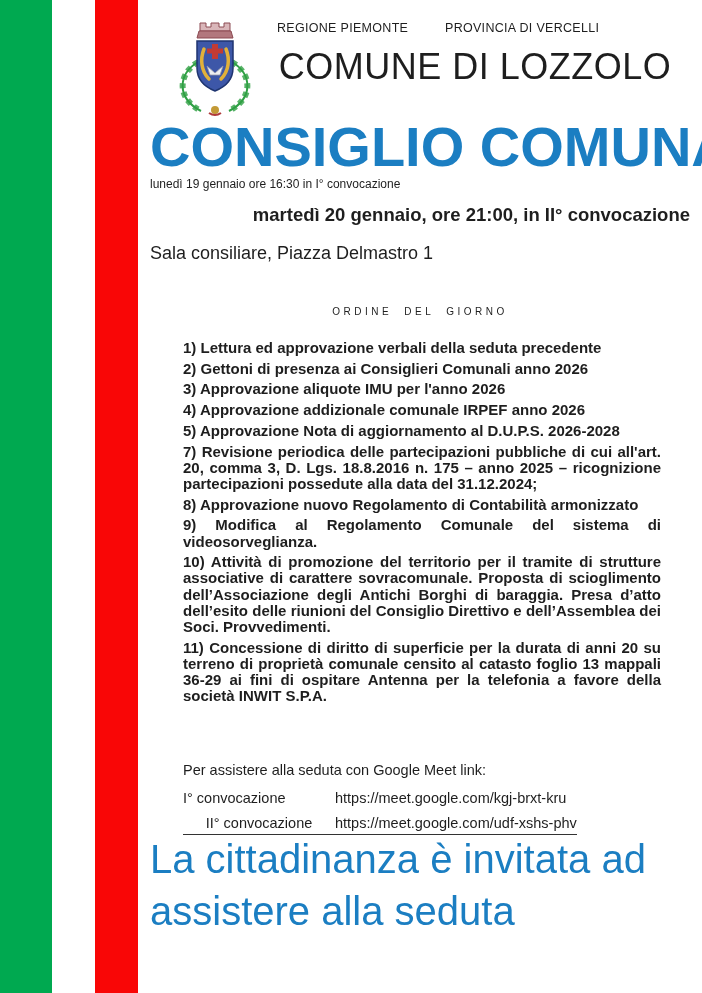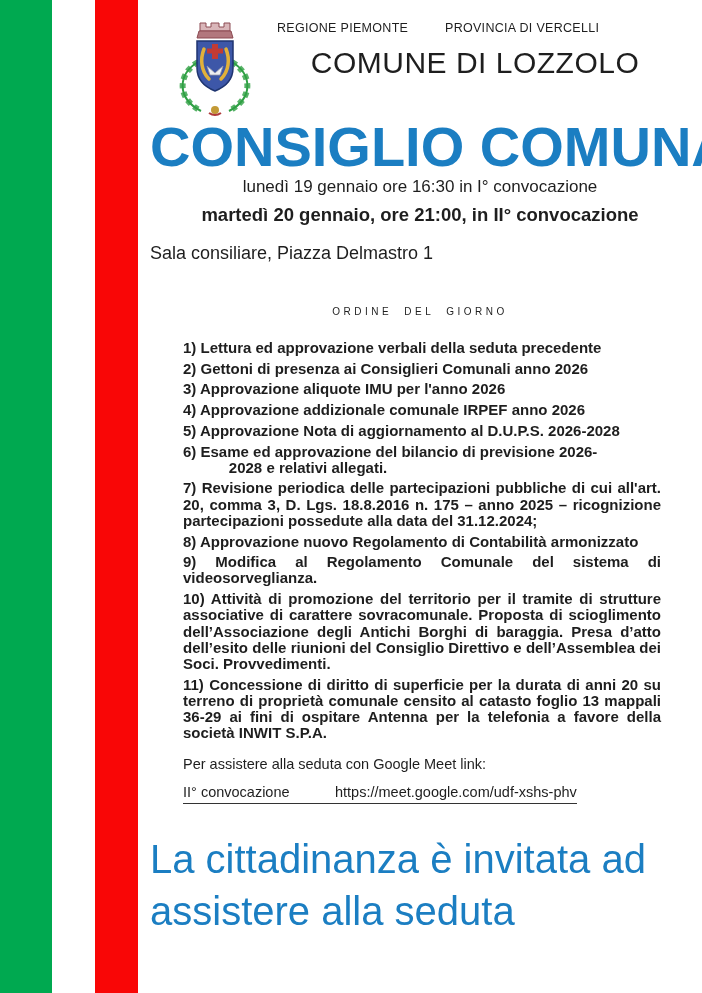--- a/index.html
+++ b/index.html
@@ -18,44 +18,44 @@
 
   .content { position: absolute; left: 150px; top: 0; width: 540px; height: 993px; }
 
   .arms { position: absolute; left: 15px; top: 16px; width: 100px; height: 104px; }
 
   .gov-row { position: absolute; top: 21px; left: 0; width: 540px; height: 16px; font-size: 12.5px; letter-spacing: 0.3px; }
   .gov-region   { position: absolute; left: 127px; top: 0; white-space: nowrap; }
   .gov-province { position: absolute; left: 295px; top: 0; white-space: nowrap; }
 
   .comune { position: absolute; top: 46px; left: 120px; width: 410px; text-align: center;
-            font-size: 30px; letter-spacing: 0.5px; white-space: nowrap; }
+            font-size: 36px; letter-spacing: 0.5px; white-space: nowrap; }
 
   .title { position: absolute; top: 114px; left: 0; width: 540px; text-align: center;
            font-size: 56px; font-weight: bold; color: var(--accent-blue, #1b7ec2); white-space: nowrap; }
 
-  .sub1 { position: absolute; top: 177px; left: 0; width: 540px; text-align: center; font-size: 17px; }
-  .sub2 { position: absolute; top: 204px; left: 0; width: 540px; text-align: center; font-size: 18.5px; font-weight: bold; }
+  .sub1 { position: absolute; top: 177px; left: 0; width: 540px; font-size: 12px; }
+  .sub2 { position: absolute; top: 204px; left: 0; width: 540px; text-align: right; font-size: 18.5px; font-weight: bold; }
   .sub3 { position: absolute; top: 243px; left: 0; width: 540px; font-size: 18px; }
 
   .ordine { position: absolute; top: 306px; left: 0; width: 540px; text-align: center;
             font-size: 10px; letter-spacing: 0.35em; word-spacing: 0.6em; white-space: nowrap; }
 
   .agenda { position: absolute; top: 340px; left: 33px; width: 478px; }
   .agenda p { margin: 0 0 4.5px 0; font-size: 15px; font-weight: bold; line-height: 16.2px; }
   .agenda p.justify { text-align: justify; }
   .agenda p.prewrap { white-space: pre-wrap; }
 
   .meet { position: absolute; top: 755px; left: 33px; width: 478px; font-size: 14.5px; }
-  .meet-intro { margin: 0 0 9px 0; line-height: 19px; }
+  .meet-intro { margin: 6px 0 9px 0; line-height: 19px; }
   .meet-row { display: inline-flex; margin: 0 0 6px 0; line-height: 19px; }
   .meet-row .lbl { width: 152px; flex: 0 0 152px; }
   .meet-row .url { white-space: nowrap; }
   .meet-rows { display: flex; flex-direction: column; align-items: flex-start; }
-  .meet-row.underlined { border-bottom: 1.5px solid #333; padding-bottom: 1px; }
+  .meet-row.underlined { border-bottom: 1.5px solid #333; padding-bottom: 1px; text-align: center; }
 
   .footer { position: absolute; top: 833px; left: 0; width: 540px; text-align: left;
             font-size: 40px; line-height: 52px; color: var(--accent-blue, #1b7ec2); }
 </style>
 </head>
 <body>
 
 <div class="page">
 
   <div class="flag">
@@ -107,32 +107,34 @@
     <div class="sub3">Sala consiliare, Piazza Delmastro 1</div>
 
     <div class="ordine">ORDINE DEL GIORNO</div>
 
     <div class="agenda">
       <p>1) Lettura ed approvazione verbali della seduta precedente</p>
       <p>2) Gettoni di presenza ai Consiglieri Comunali anno 2026</p>
       <p>3) Approvazione aliquote IMU per l'anno 2026</p>
       <p>4) Approvazione addizionale comunale IRPEF anno 2026</p>
       <p>5) Approvazione Nota di aggiornamento al D.U.P.S. 2026-2028</p>
-      <p class="prewrap">6) Esame ed approvazione del bilancio di previsione 2026-
-           2028 e relativi allegati.</p>
       <p class="justify">7) Revisione periodica delle partecipazioni pubbliche di cui all'art. 20, comma 3, D. Lgs. 18.8.2016 n. 175 – anno 2025 – ricognizione partecipazioni possedute alla data del 31.12.2024;</p>
       <p>8) Approvazione nuovo Regolamento di Contabilità armonizzato</p>
       <p class="justify">9) Modifica al Regolamento Comunale del sistema di videosorveglianza.</p>
       <p class="justify">10) Attività di promozione del territorio per il tramite di strutture associative di carattere sovracomunale. Proposta di scioglimento dell’Associazione degli Antichi Borghi di baraggia. Presa d’atto dell’esito delle riunioni del Consiglio Direttivo e dell’Assemblea dei Soci. Provvedimenti.</p>
       <p class="justify">11) Concessione di diritto di superficie per la durata di anni 20 su terreno di proprietà comunale censito al catasto foglio 13 mappali 36-29 ai fini di ospitare Antenna per la telefonia a favore della società INWIT S.P.A.</p>
     </div>
 
     <div class="meet">
       <p class="meet-intro">Per assistere alla seduta con Google Meet link:</p>
       <div class="meet-rows">
+        <div class="meet-row">
+          <span class="lbl">I° convocazione</span>
+          <span class="url">https://meet.google.com/kgj-brxt-kru</span>
+        </div>
         <div class="meet-row underlined">
           <span class="lbl">II° convocazione</span>
           <span class="url">https://meet.google.com/udf-xshs-phv</span>
         </div>
       </div>
     </div>
 
     <div class="footer">
       <div>La cittadinanza è invitata ad</div>
       <div>assistere alla seduta</div>

